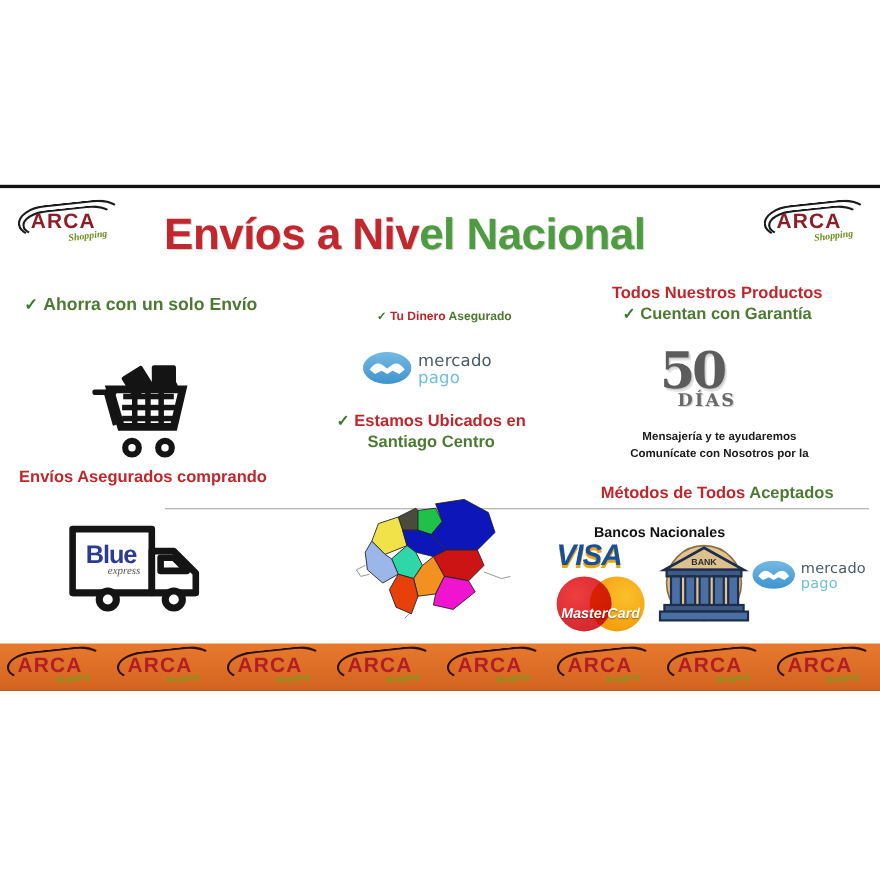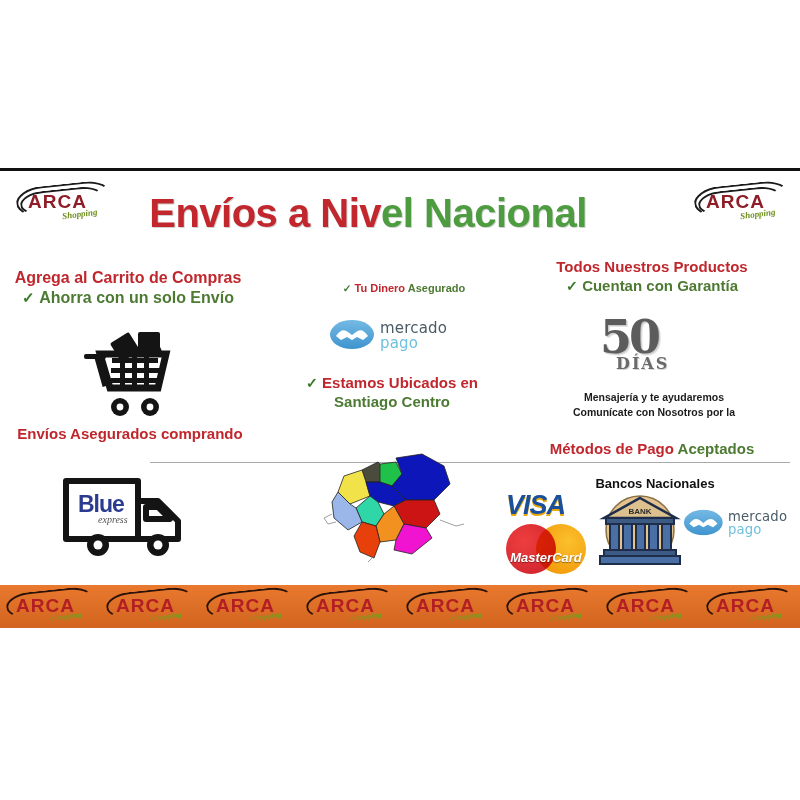--- a/index.html
+++ b/index.html
@@ -71,21 +71,21 @@
   #blk-ubicados{left:282px;top:374px;width:220px;font-size:15px;}
   #blk-garantia{left:528px;top:258px;width:248px;font-size:15px;}
   #blk-bluexpress{left:6px;top:425px;width:248px;font-size:15px;}
   #blk-metodos{left:528px;top:440px;width:248px;font-size:15px;}
 
   #msg-mensajeria{
     position:absolute;left:538px;top:390px;width:232px;text-align:center;
     font-size:10.5px;font-weight:bold;color:#1b1b1b;line-height:1.45;
   }
   #lbl-bancos{
-    position:absolute;left:540px;top:476px;width:230px;text-align:center;
+    position:absolute;left:540px;top:476px;width:230px;
     font-size:13px;font-weight:bold;color:#111;
   }
 
   
   #cart{position:absolute;left:70px;top:328px;width:112px;height:96px;}
 
   
   .mp{position:absolute;}
   .mp .oval{
     position:absolute;left:0;top:2px;width:44px;height:29px;
@@ -212,21 +212,20 @@
   <div class="arc2"></div>
   <div class="word">ARCA</div>
   <div class="sub">Shopping</div>
 </div>
 
 <div id="title">
   <span class="r">Envíos a Niv</span><span class="g">el Nacional</span>
 </div>
 
 <div class="hl" id="blk-carrito">
-  <div class="r">Agrega al Carrito de Compras</div>
   <div><span class="check">✓</span>
     <span class="g">Ahorra con un solo Envío</span></div>
 </div>
 
 <svg id="cart" viewBox="0 0 112 96">
   <g fill="#141414">
     <rect x="14" y="26" width="22" height="5" rx="2"></rect>
     <path d="M30 26 L96 26 L88 60 L40 60 Z" fill="none" stroke="#141414" stroke-width="7"></path>
     <rect x="42" y="30" width="46" height="5"></rect>
     <rect x="41" y="40" width="49" height="5"></rect>
@@ -317,21 +316,21 @@
     <path d="M82 80 L104 84 L110 94 L90 110 L72 106 L74 96 Z" fill="#f013d0"></path>
   </g>
   <g stroke="#777" stroke-width="0.7" fill="none">
     <path d="M10 70 L2 74 L6 80 L14 78"></path>
     <path d="M118 76 L134 82 L142 80"></path>
     <path d="M52 112 L46 118"></path>
   </g>
 </svg>
 
 <div class="hl" id="blk-metodos">
-  <div><span class="r">Métodos de Pago </span><span class="g">Aceptados</span></div>
+  <div><span class="r">Métodos de Todos </span><span class="g">Aceptados</span></div>
 </div>
 
 <div id="lbl-bancos">Bancos Nacionales</div>
 
 <div id="visa">VISA</div>
 
 <div id="mastercard">
   <div class="mcred"></div>
   <div class="mcyel"></div>
   <div class="mctxt">MasterCard</div>

